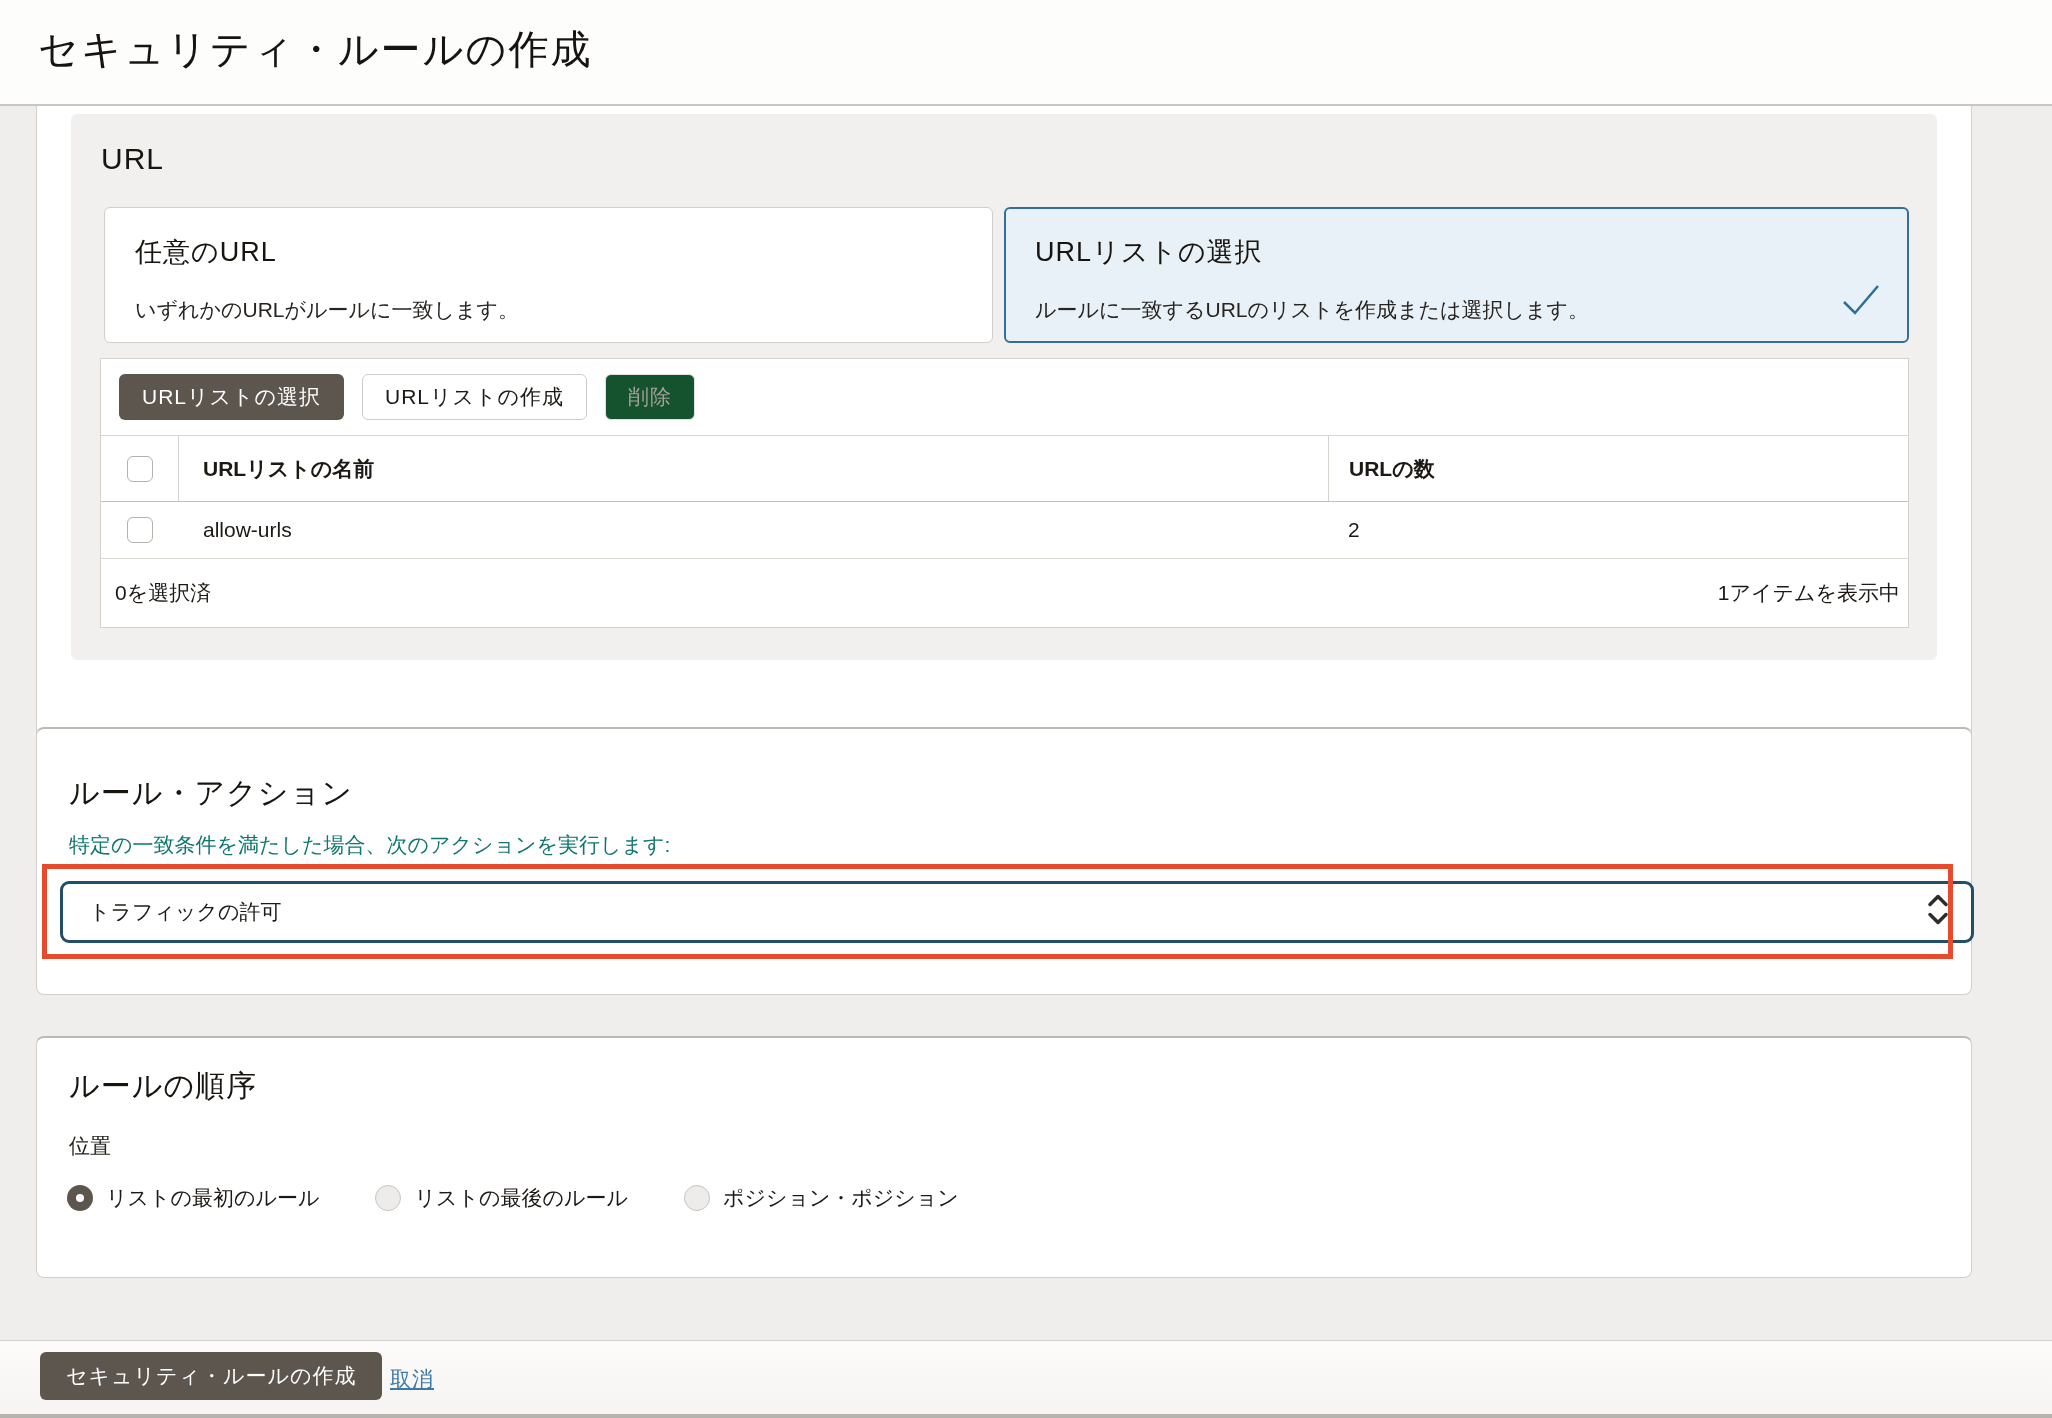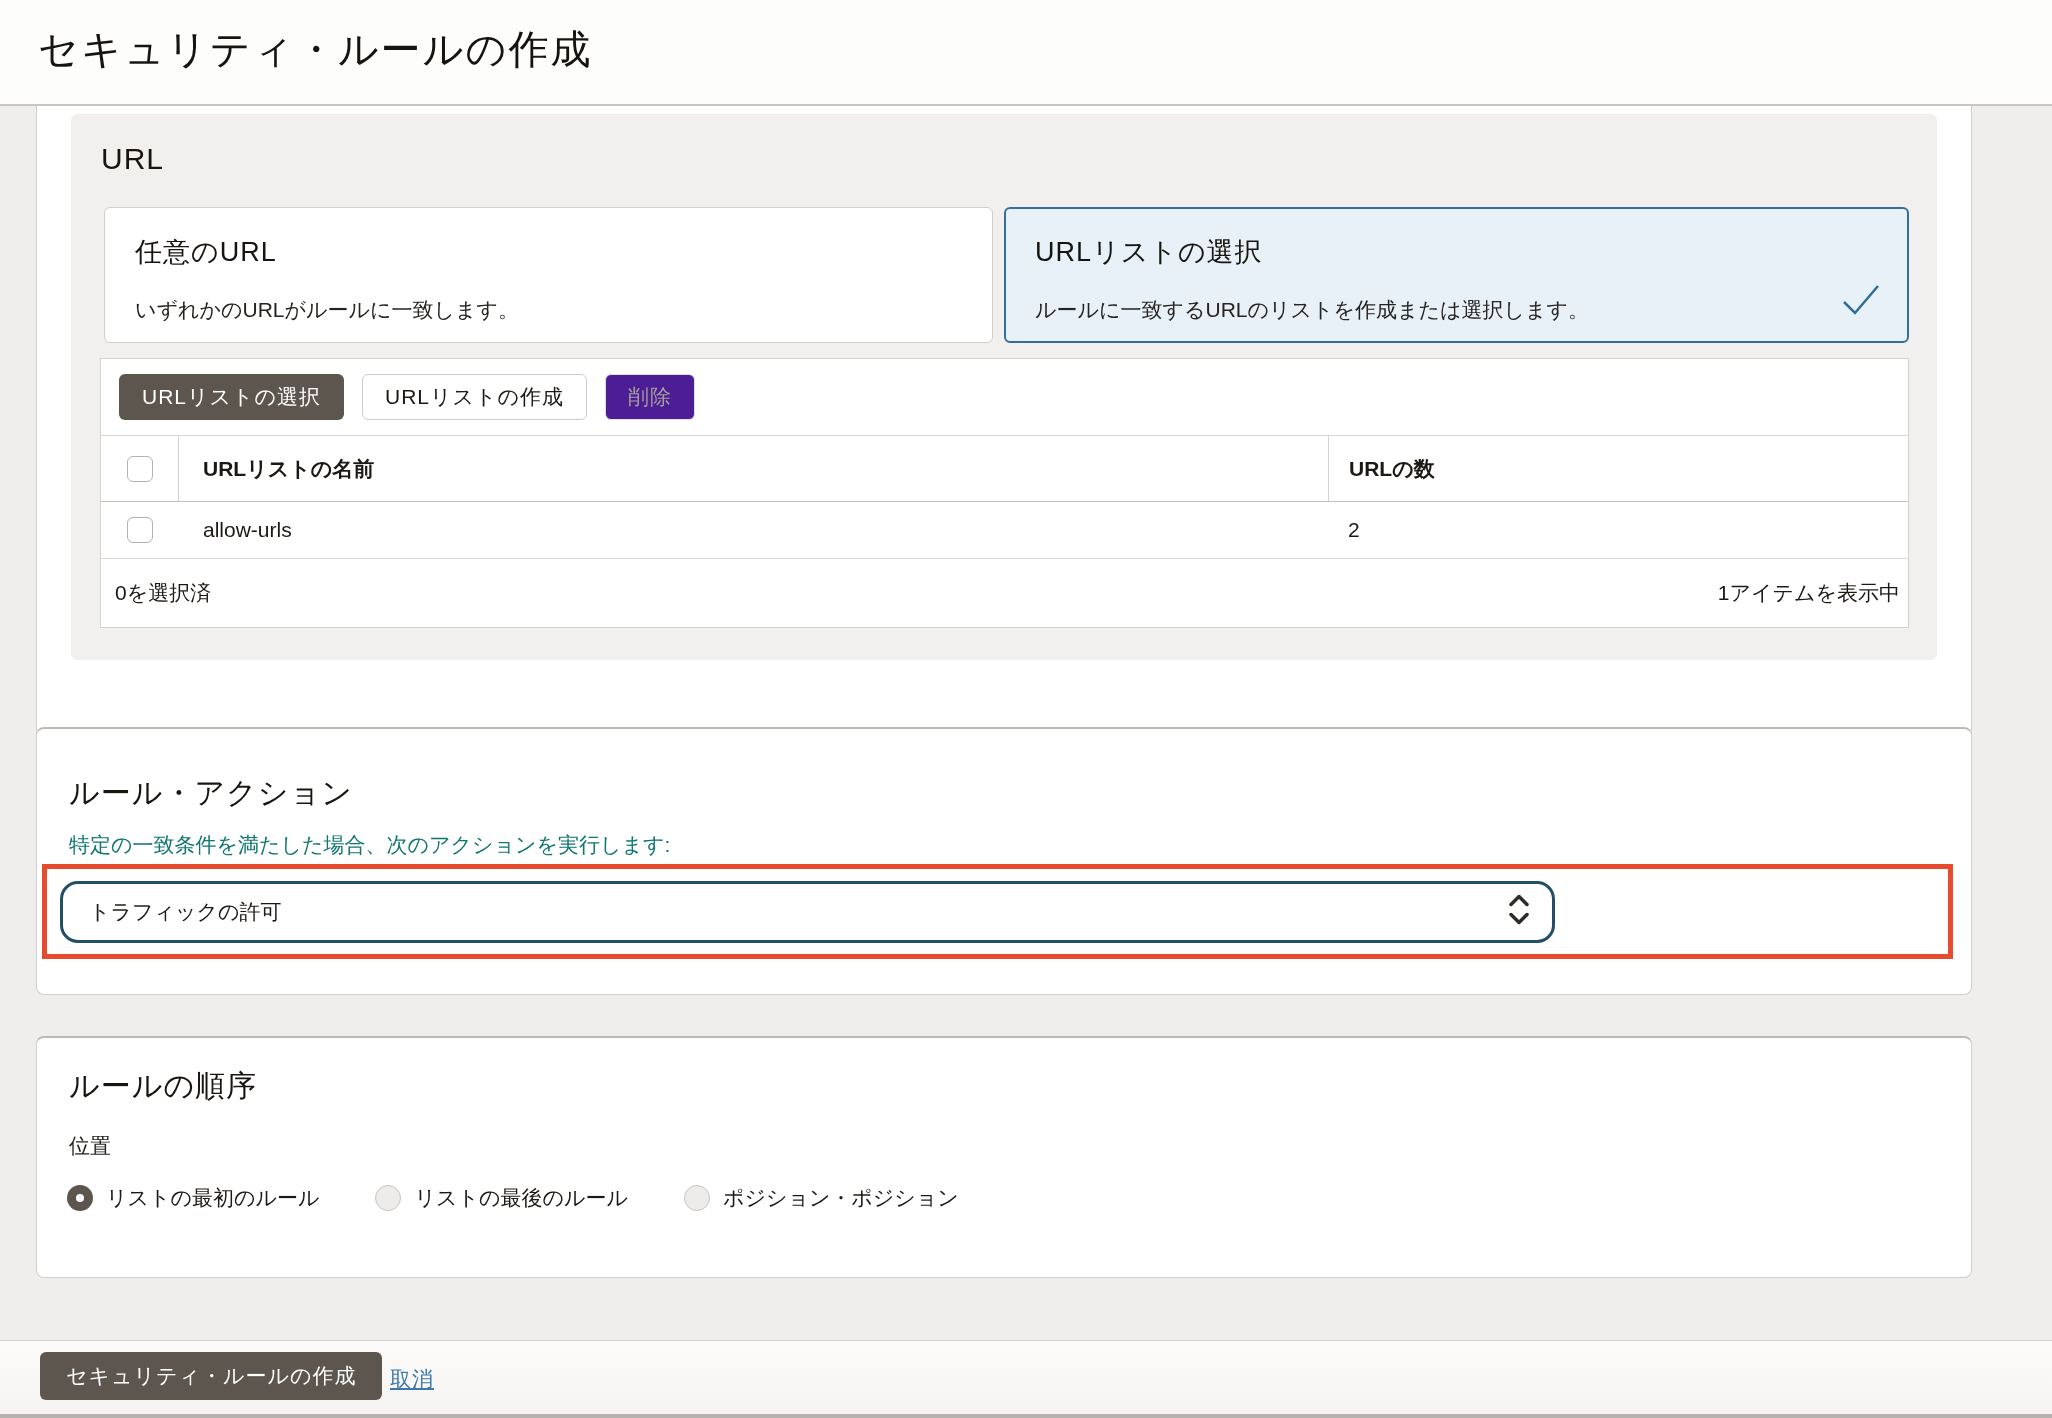--- a/index.html
+++ b/index.html
@@ -60,21 +60,21 @@
   .toolbar {
     height:76px; display:flex; align-items:center; gap:18px; padding-left:18px;
   }
   .btn {
     height:46px; display:flex; align-items:center; padding:0 22px;
     font-size:21px; border-radius:6px; letter-spacing:1px; cursor:pointer;
     border:1px solid transparent;
   }
   .btn-dark     { background:#5c564f; color:#ffffff; }
   .btn-light    { background:#ffffff; color:#1c1813; border:1px solid #cfcbc6; }
-  .btn-disabled { background:#4c1d95; color:#a5a19b; border:1px solid #e3e0db; cursor:default; }
+  .btn-disabled { background:#14532d; color:#a5a19b; border:1px solid #e3e0db; cursor:default; }
 
   .table-header {
     display:flex; height:67px; align-items:stretch;
     border-top:1px solid #dbd8d3; border-bottom:1px solid #c3bfba;
     font-weight:bold; font-size:21px;
   }
   .table-row {
     display:flex; height:57px; align-items:stretch;
     border-bottom:1px solid #dbd8d3; font-size:21px;
   }
@@ -95,22 +95,22 @@
   }
 
   
   .action-heading { position:absolute; left:32px; top:44px; }
   .action-desc    { position:absolute; left:32px; top:102px; font-size:21px; color:#0f766e; }
   .highlight-box  {
     position:absolute; left:5px; top:135px; width:1911px; height:95px;
     border:5px solid #e64b2d; pointer-events:none;
   }
   .select-control {
-    position:absolute; left:23px; top:152px; width:1495px; height:62px;
-    background:#ffffff; border:3px solid #234e68; border-radius:18px;
+    position:absolute; left:23px; top:152px; width:1914px; height:62px;
+    background:#ffffff; border:3px solid #234e68; border-radius:9px;
     display:flex; align-items:center; padding:0 70px 0 26px;
     font-size:21px; color:#1c1813; cursor:pointer;
   }
   .select-chevrons { position:absolute; right:20px; top:50%; transform:translateY(-50%); }
 
   
   .order-heading  { position:absolute; left:32px; top:28px; }
   .position-label { position:absolute; left:32px; top:94px; font-size:21px; color:#222019; }
   .radio-row { position:absolute; left:30px; top:146px; display:flex; gap:56px; }
   .radio-item { display:flex; align-items:center; gap:13px; font-size:21px; cursor:pointer; }

